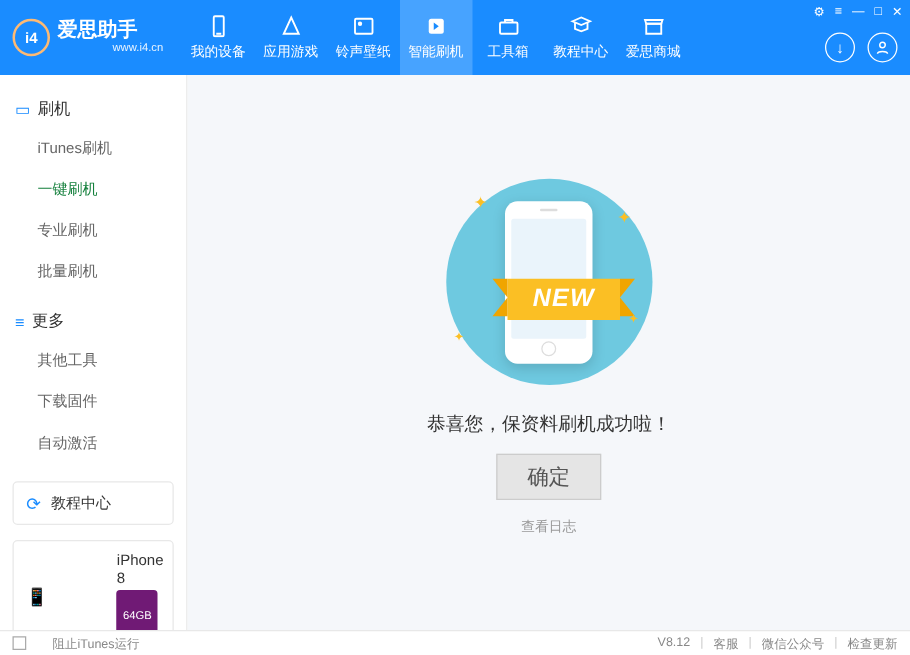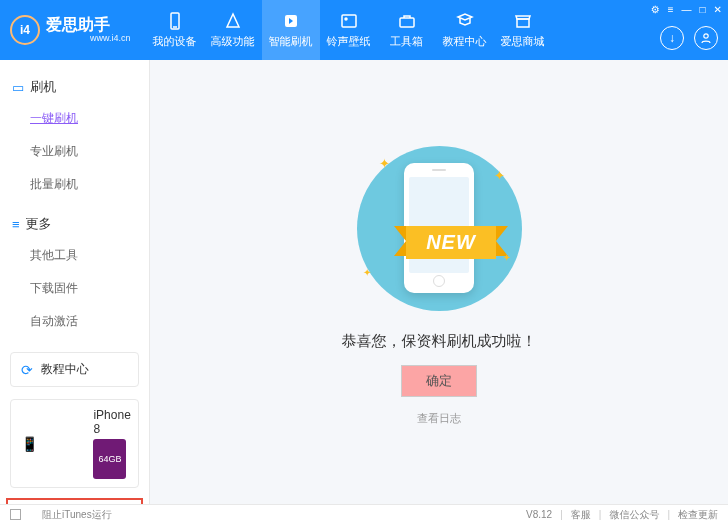--- a/index.html
+++ b/index.html
@@ -17,21 +17,21 @@
 .window-ctrl { position: absolute; right: 6px; top: 4px; display: flex; gap: 8px; font-size: 10px; }
 .window-ctrl span { cursor: pointer; }
 .header-right { position: absolute; right: 10px; bottom: 10px; display: flex; gap: 10px; }
 .circ-btn { width: 24px; height: 24px; border: 1.5px solid #fff; border-radius: 50%; display: flex; align-items: center; justify-content: center; cursor: pointer; font-size: 12px; }
 .body { display: flex; height: 444px; }
 .sidebar { width: 150px; border-right: 1px solid #e8e8e8; display: flex; flex-direction: column; padding-top: 12px; }
 .side-section { padding: 0 12px 8px; }
 .side-title { display: flex; align-items: center; gap: 6px; font-size: 13px; color: #333; padding: 6px 0; cursor: pointer; }
 .side-title .icn { color: #1a8cff; }
 .side-sub { padding: 8px 0 8px 18px; font-size: 12px; color: #666; cursor: pointer; }
-.side-sub.active { color: #8b5cf6; text-decoration: underline; }
+.side-sub.active { color: #15803d; }
 .sidebar-spacer { flex: 1; }
 .mode-box, .device-box { margin: 6px 10px; border: 1px solid #e8e8e8; border-radius: 4px; padding: 8px 10px; display: flex; align-items: center; gap: 8px; font-size: 12px; cursor: pointer; }
 .mode-icon { color: #1a8cff; font-size: 14px; }
 .device-box { flex-direction: row; }
 .device-info { display: flex; flex-direction: column; gap: 3px; margin-left: 47px; }
 .badge { background: #701a75; color: #fff; font-size: 9px; padding: 15px 5px; border-radius: 3px; display: inline-block; width: fit-content; }
 .checkbox-row { margin: 4px 6px 0; padding: 8px 6px; border: 2px solid #e74c3c; display: flex; gap: 10px; font-size: 11px; color: #888; }
 .cb { display: flex; align-items: center; gap: 21px; cursor: pointer; }
 .cb-box { width: 11px; height: 11px; border: 1px solid #aaa; }
 .main { flex: 1; background: #f5f7fa; position: relative; display: flex; flex-direction: column; align-items: center; justify-content: center; gap: 14px; }
@@ -40,21 +40,21 @@
 .phone { width: 70px; height: 130px; background: #fff; border-radius: 10px; position: relative; z-index: 2; box-shadow: 0 3px 10px rgba(0,0,0,0.15); }
 .phone::before { content: ""; position: absolute; top: 6px; left: 50%; transform: translateX(-50%); width: 14px; height: 2px; background: #ddd; border-radius: 2px; }
 .phone::after { content: ""; position: absolute; bottom: 6px; left: 50%; transform: translateX(-50%); width: 10px; height: 10px; border: 1px solid #ddd; border-radius: 50%; }
 .phone-screen { position: absolute; top: 14px; left: 5px; right: 5px; bottom: 20px; background: #eaf4fb; border-radius: 2px; }
 .ribbon { position: absolute; z-index: 3; background: #fbbf24; color: #fff; font-weight: bold; font-size: 20px; padding: 5px 20px; transform: translateY(14px); letter-spacing: 1px; font-style: italic; margin-left: 24px; }
 .ribbon::before, .ribbon::after { content: ""; position: absolute; top: 0; border-top: 15px solid #f0a500; border-bottom: 15px solid #f0a500; }
 .ribbon::before { left: -12px; border-left: 12px solid transparent; }
 .ribbon::after { right: -12px; border-right: 12px solid transparent; }
 .star { position: absolute; color: #fbbf24; font-size: 13px; z-index: 4; }
 .success-text { font-size: 15px; color: #333; }
-.ok-btn { background: #fca5a5; border: 1px solid #ccc; padding: 6px 24px; font-size: 13px; cursor: pointer; color: #555; }
+.ok-btn { background: #e5e5e5; border: 1px solid #ccc; padding: 6px 24px; font-size: 17px; cursor: pointer; color: #555; }
 .log-link { font-size: 11px; color: #999; cursor: pointer; }
 .footer { position: absolute; bottom: 0; left: 0; right: 0; height: 20px; border-top: 1px solid #e8e8e8; background: #fff; display: flex; align-items: center; justify-content: space-between; padding: 0 10px; font-size: 10px; color: #888; }
 .footer-left { display: flex; align-items: center; gap: 5px; }
 .footer-right { display: flex; gap: 8px; align-items: center; }
 .sep { color: #ccc; }
 </style>
 </head>
 <body>
 
 <div class="header">
@@ -74,39 +74,39 @@
           </svg>
         </div>
         <span>我的设备</span>
       </div>
     <div class="nav-item">
         <div class="nav-icon">
           <svg width="18" height="18" viewBox="0 0 18 18" fill="#fff">
             <path d="M9 2 L3 15 L15 15 Z" fill="none" stroke="#fff" stroke-width="1.5"></path>
           </svg>
         </div>
-        <span>高级功能</span>
+        <span>应用游戏</span>
+      </div>
+    <div class="nav-item">
+        <div class="nav-icon">
+          <svg width="18" height="18" viewBox="0 0 18 18" fill="none" stroke="#fff" stroke-width="1.5">
+            <rect x="2" y="3" width="14" height="12" rx="1"></rect>
+            <circle cx="6" cy="7" r="1" fill="#fff"></circle>
+          </svg>
+        </div>
+        <span>铃声壁纸</span>
       </div>
     <div class="nav-item active">
         <div class="nav-icon">
           <svg width="18" height="18" viewBox="0 0 18 18" fill="#fff">
             <rect x="3" y="3" width="12" height="12" rx="2" fill="#fff"></rect>
             <path d="M7 6 L11 9 L7 12" fill="#1a8cff"></path>
           </svg>
         </div>
         <span>智能刷机</span>
-      </div>
-    <div class="nav-item">
-        <div class="nav-icon">
-          <svg width="18" height="18" viewBox="0 0 18 18" fill="none" stroke="#fff" stroke-width="1.5">
-            <rect x="2" y="3" width="14" height="12" rx="1"></rect>
-            <circle cx="6" cy="7" r="1" fill="#fff"></circle>
-          </svg>
-        </div>
-        <span>铃声壁纸</span>
       </div>
     <div class="nav-item">
         <div class="nav-icon">
           <svg width="18" height="18" viewBox="0 0 18 18" fill="none" stroke="#fff" stroke-width="1.5">
             <rect x="2" y="6" width="14" height="9" rx="1"></rect>
             <path d="M6 6 V4 h6 v2"></path>
           </svg>
         </div>
         <span>工具箱</span>
       </div>
@@ -147,20 +147,21 @@
   </div>
 </div>
 
 <div class="body">
   <div class="sidebar">
     <div class="side-section">
       <div class="side-title">
           <span class="icn">▭</span>
           <span>刷机</span>
         </div>
+      <div class="side-sub">iTunes刷机</div>
       <div class="side-sub active">一键刷机</div>
       <div class="side-sub">专业刷机</div>
       <div class="side-sub">批量刷机</div>
     </div>
     <div class="side-section">
       <div class="side-title">
           <span class="icn">≡</span>
           <span>更多</span>
         </div>
       <div class="side-sub">其他工具</div>

